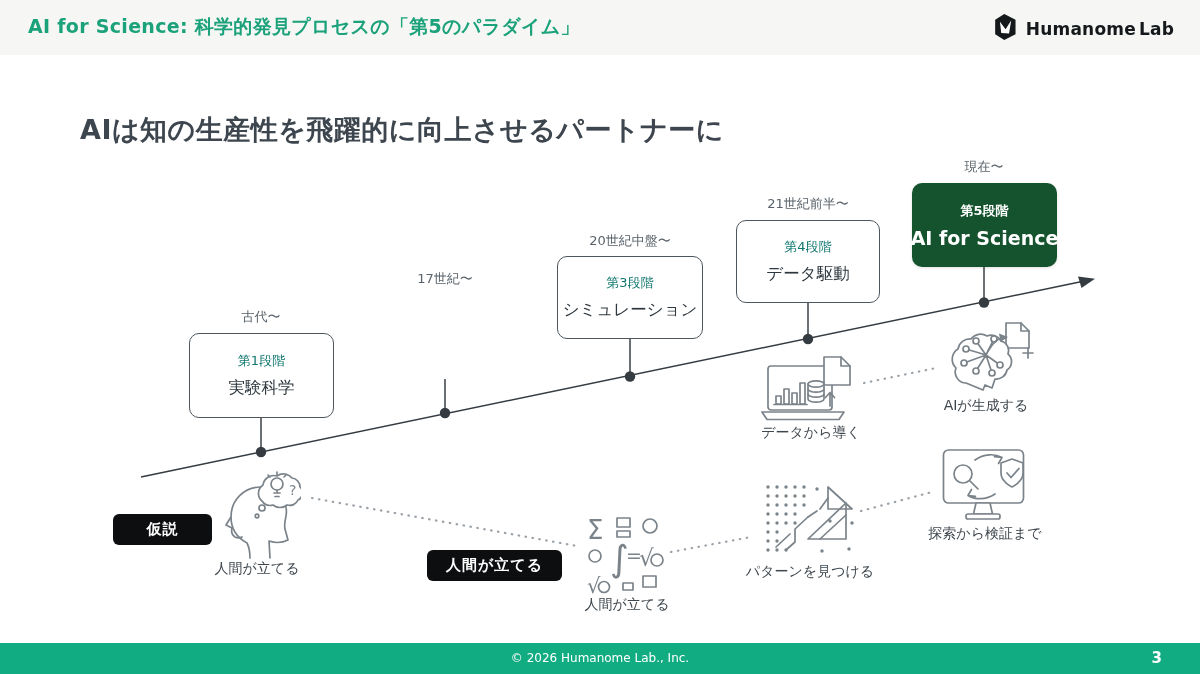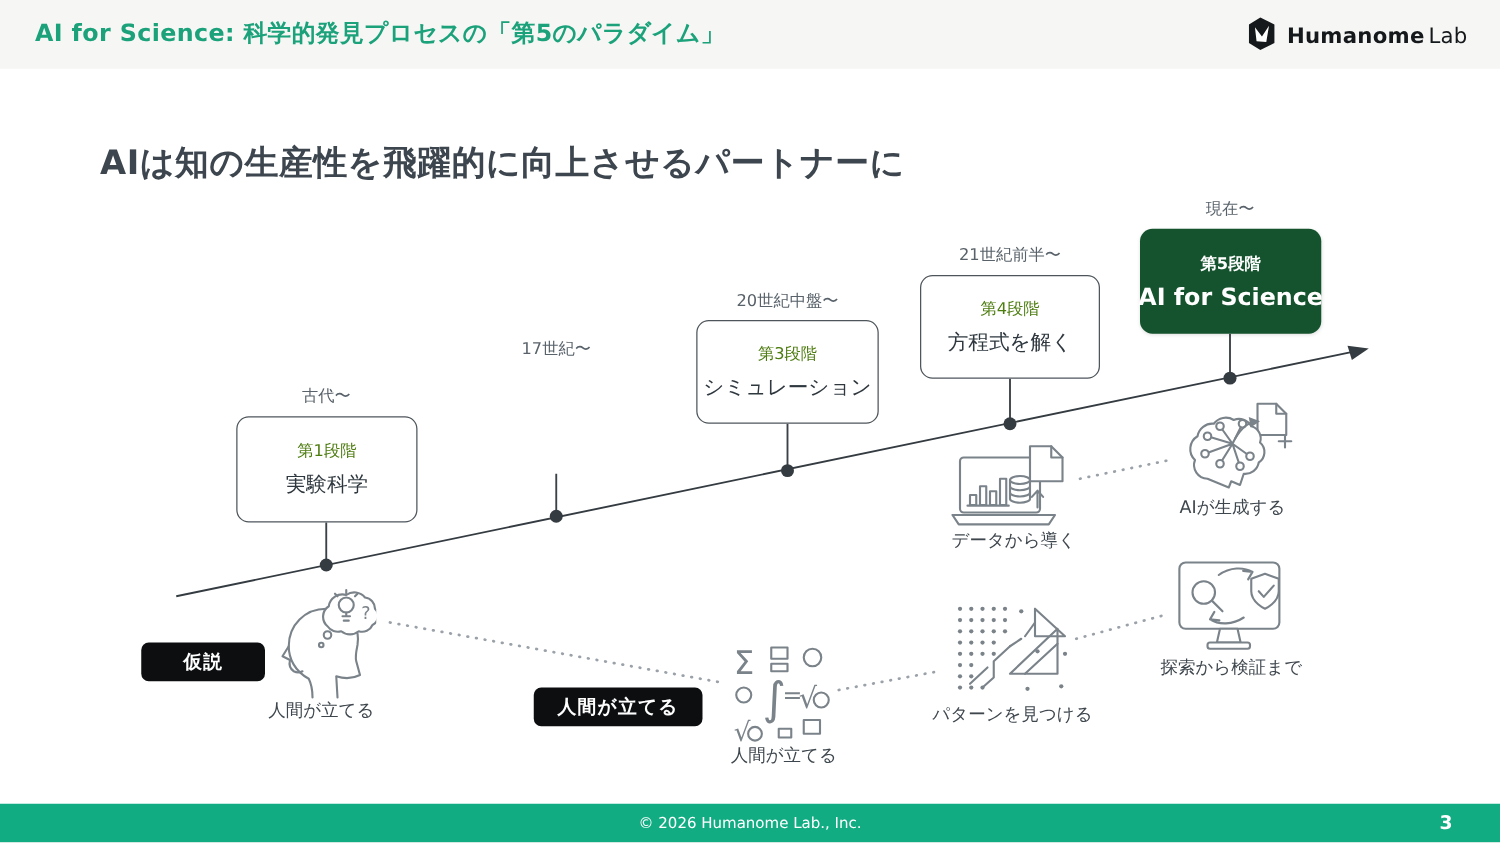--- a/index.html
+++ b/index.html
@@ -3,26 +3,26 @@
 <meta charset="utf-8">
 <style>
   html,body{margin:0;padding:0;background:#e8e8e8;}
   *{box-sizing:border-box;font-family:"DejaVu Sans","Liberation Sans",sans-serif;}
   .slide{position:relative;width:1200px;height:674px;background:#ffffff;overflow:hidden;margin:0 auto;}
   .header{position:absolute;left:0;top:0;width:1200px;height:55px;background:#f6f7f5;}
   .header-title{position:absolute;left:28px;top:14px;font-size:19px;font-weight:700;color:#1ca27a;letter-spacing:.3px;}
   .logo{position:absolute;right:26px;top:12px;display:flex;align-items:center;gap:7px;}
   .logo-text{font-size:17px;color:#15191c;letter-spacing:.2px;}
   .logo-main{font-weight:700;}
-  .logo-sub{font-weight:400;margin-left:3px;}
+  .logo-sub{font-weight:700;margin-left:3px;}
   .slide-title{position:absolute;left:80px;top:112px;font-size:27px;font-weight:600;color:#3d464e;letter-spacing:.5px;}
   .overlay{position:absolute;left:0;top:0;}
   .period{position:absolute;font-size:13px;color:#59626a;text-align:left;white-space:nowrap;transform:translateX(-50%);}
   .box{position:absolute;background:#fff;border:1.5px solid #4e565c;border-radius:10px;display:flex;flex-direction:column;align-items:center;justify-content:center;gap:7px;}
-  .box .stage{font-size:13px;color:#4d7c0f;}
+  .box .stage{font-size:13px;color:#0f766e;}
   .box .name{font-size:16.5px;color:#2f383f;font-weight:500;white-space:nowrap;}
   .box.highlight{background:#14532d;border:none;box-shadow:0 1px 3px rgba(0,0,0,.12);}
   .box.highlight .stage{color:#fff;font-weight:600;}
   .box.highlight .name{color:#fff;font-size:19px;font-weight:700;}
   .badge{position:absolute;background:#0c0e10;color:#fff;border-radius:6px;display:flex;align-items:center;justify-content:center;font-size:15px;font-weight:700;letter-spacing:1px;}
   .icon{position:absolute;}
   .icon svg{display:block;}
   .icon-label{position:absolute;font-size:14px;color:#3f474e;text-align:center;white-space:nowrap;transform:translateX(-50%);}
   .footer{position:absolute;left:0;top:643px;width:1200px;height:31px;background:#12ac83;}
   .copyright{position:absolute;left:0;width:1200px;top:8px;text-align:center;font-size:12px;color:#ffffff;}
@@ -92,21 +92,21 @@
 
   <div class="period" style="left:630px;top:232px;">20世紀中盤〜</div>
   <div class="box" style="left:557px;top:256px;width:146px;height:83px;">
     <div class="stage">第3段階</div>
     <div class="name">シミュレーション</div>
   </div>
 
   <div class="period" style="left:808px;top:195px;">21世紀前半〜</div>
   <div class="box" style="left:736px;top:220px;width:144px;height:83px;">
     <div class="stage">第4段階</div>
-    <div class="name">方程式を解く</div>
+    <div class="name">データ駆動</div>
   </div>
 
   <div class="period" style="left:984px;top:158px;">現在〜</div>
   <div class="box highlight" style="left:912px;top:183px;width:145px;height:84px;">
     <div class="stage">第5段階</div>
     <div class="name">AI for Science</div>
   </div>
 
   <div class="badge" style="left:113px;top:514px;width:99px;height:31px;">仮説</div>
   <div class="badge" style="left:427px;top:550px;width:135px;height:31px;">人間が立てる</div>

